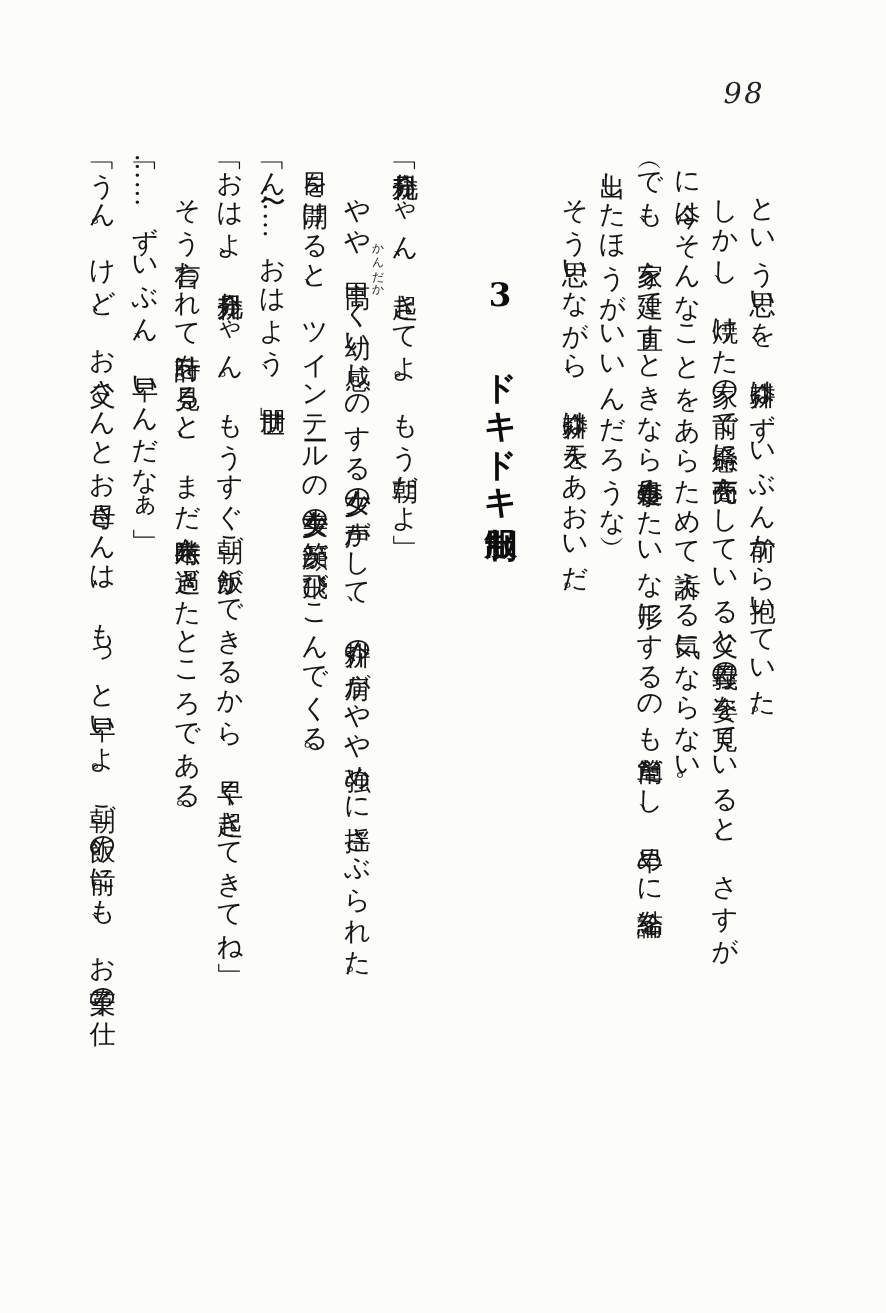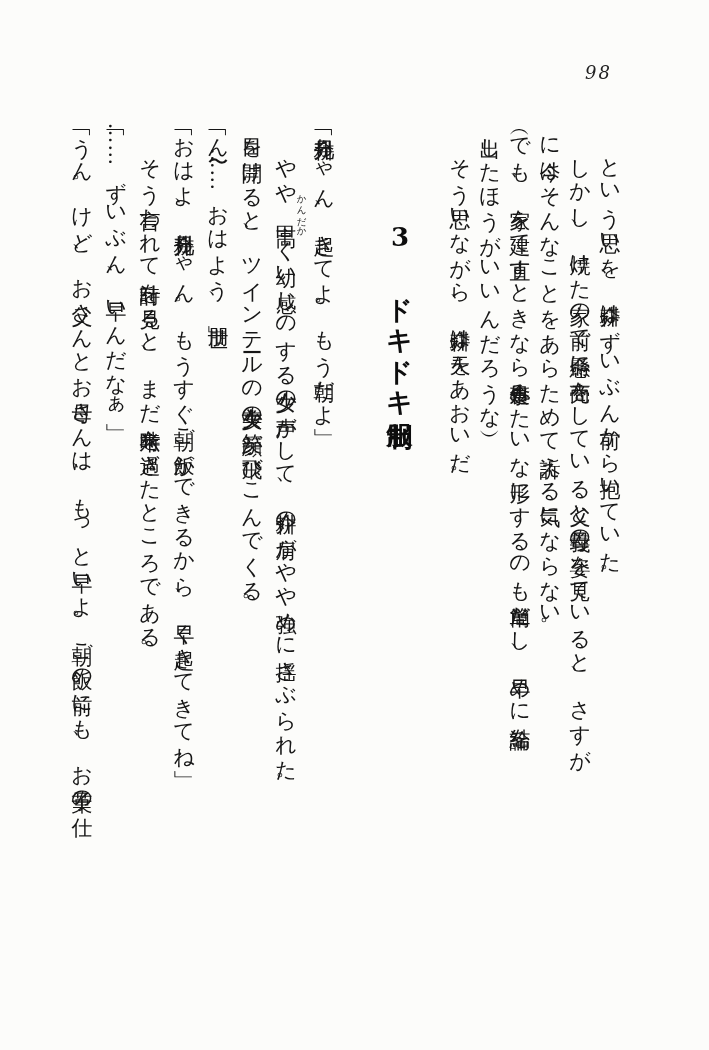--- a/index.html
+++ b/index.html
@@ -13,21 +13,21 @@
   .page {
     position: relative;
     width: 709px;
     height: 1050px;
     background: #fcfcfa;
   }
   .page-number {
     position: absolute;
     top: 62px;
     right: 97px;
-    font-size: 18px;
+    font-size: 23px;
     font-style: italic;
     letter-spacing: 2px;
     color: #222;
   }
   .text-block {
     position: absolute;
     top: 122px;
     right: 84px;
     height: 824px;
     width: 556px;

